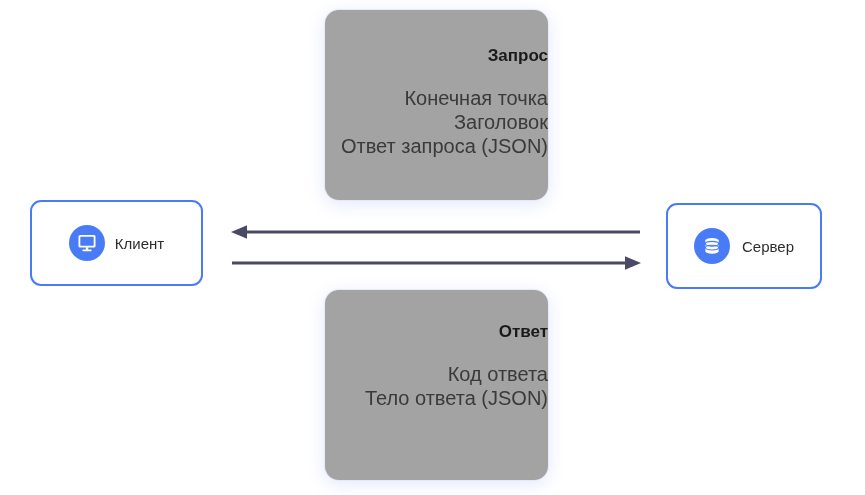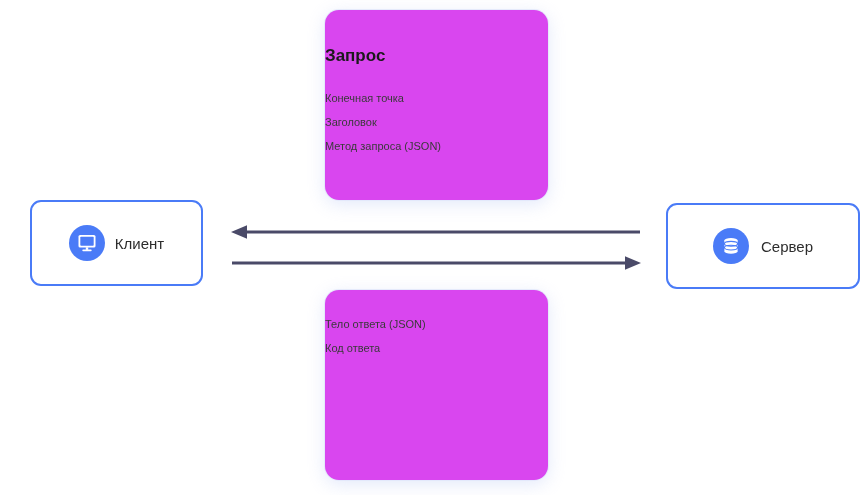--- a/index.html
+++ b/index.html
@@ -25,21 +25,21 @@
     display: flex;
     align-items: center;
     justify-content: center;
     gap: 12px;
     background: #ffffff;
     border: 2px solid #4a7bf7;
     border-radius: 11px;
   }
 
   #client-box { left: 30px;  top: 200px; width: 173px; height: 86px; gap: 10px; }
-  #server-box { left: 666px; top: 203px; width: 194px; height: 86px; }
+  #server-box { left: 666px; top: 203px; width: 156px; height: 86px; }
 
   .node-icon-circle {
     width: 36px;
     height: 36px;
     border-radius: 50%;
     background: #4a7bf7;
     display: flex;
     align-items: center;
     justify-content: center;
     flex: none;
@@ -49,45 +49,45 @@
   .node-label {
     font-size: 15px;
     color: #2d2d2d;
     line-height: 1;
     white-space: nowrap;
   }
 
   
   .detail-card {
     position: absolute;
-    background: #d946ef;
+    background: #a3a3a3;
     border-radius: 14px;
     box-shadow: 0 0 0 1px rgba(226, 232, 250, 0.85),
                 0 4px 18px rgba(190, 205, 245, 0.45);
-    text-align: left;
+    text-align: right;
   }
 
   #request-card  { left: 325px; top: 10px;  width: 223px; height: 190px; }
   #response-card { left: 325px; top: 290px; width: 223px; height: 190px; }
 
   .card-title {
     font-size: 17px;
     font-weight: bold;
     color: #1a1a1a;
     line-height: 1;
   }
   #request-card  .card-title { margin-top: 37px; }
   #response-card .card-title { margin-top: 33px; }
 
   .card-lines {
     list-style: none;
     margin-top: 22px;
   }
   .card-lines li {
-    font-size: 11px;
+    font-size: 20px;
     color: #3a3a3a;
     line-height: 24px;
     white-space: nowrap;
   }
 
   
   .arrow-svg {
     position: absolute;
     left: 230px;
     width: 412px;
@@ -100,28 +100,29 @@
 </head>
 <body>
 
 <div id="canvas">
 
   <div class="detail-card" id="request-card">
     <div class="card-title">Запрос</div>
     <ul class="card-lines">
       <li>Конечная точка</li>
       <li>Заголовок</li>
-      <li>Метод запроса (JSON)</li>
+      <li>Ответ запроса (JSON)</li>
     </ul>
   </div>
 
   <div class="detail-card" id="response-card">
+    <div class="card-title">Ответ</div>
     <ul class="card-lines">
+      <li>Код ответа</li>
       <li>Тело ответа (JSON)</li>
-      <li>Код ответа</li>
     </ul>
   </div>
 
   <div class="node-box" id="client-box">
     <span class="node-icon-circle">
       <svg width="22" height="22" viewBox="0 0 22 22" aria-hidden="true">
         <rect x="2.5" y="3" width="17" height="12.5" rx="1.6" fill="#ffffff"></rect>
         <rect x="4.3" y="4.7" width="13.4" height="9.1" rx="0.8" fill="#4a7bf7"></rect>
         <rect x="9.8" y="15.3" width="2.4" height="2.6" fill="#ffffff"></rect>
         <rect x="6.3" y="17.4" width="9.4" height="1.8" rx="0.9" fill="#ffffff"></rect>

